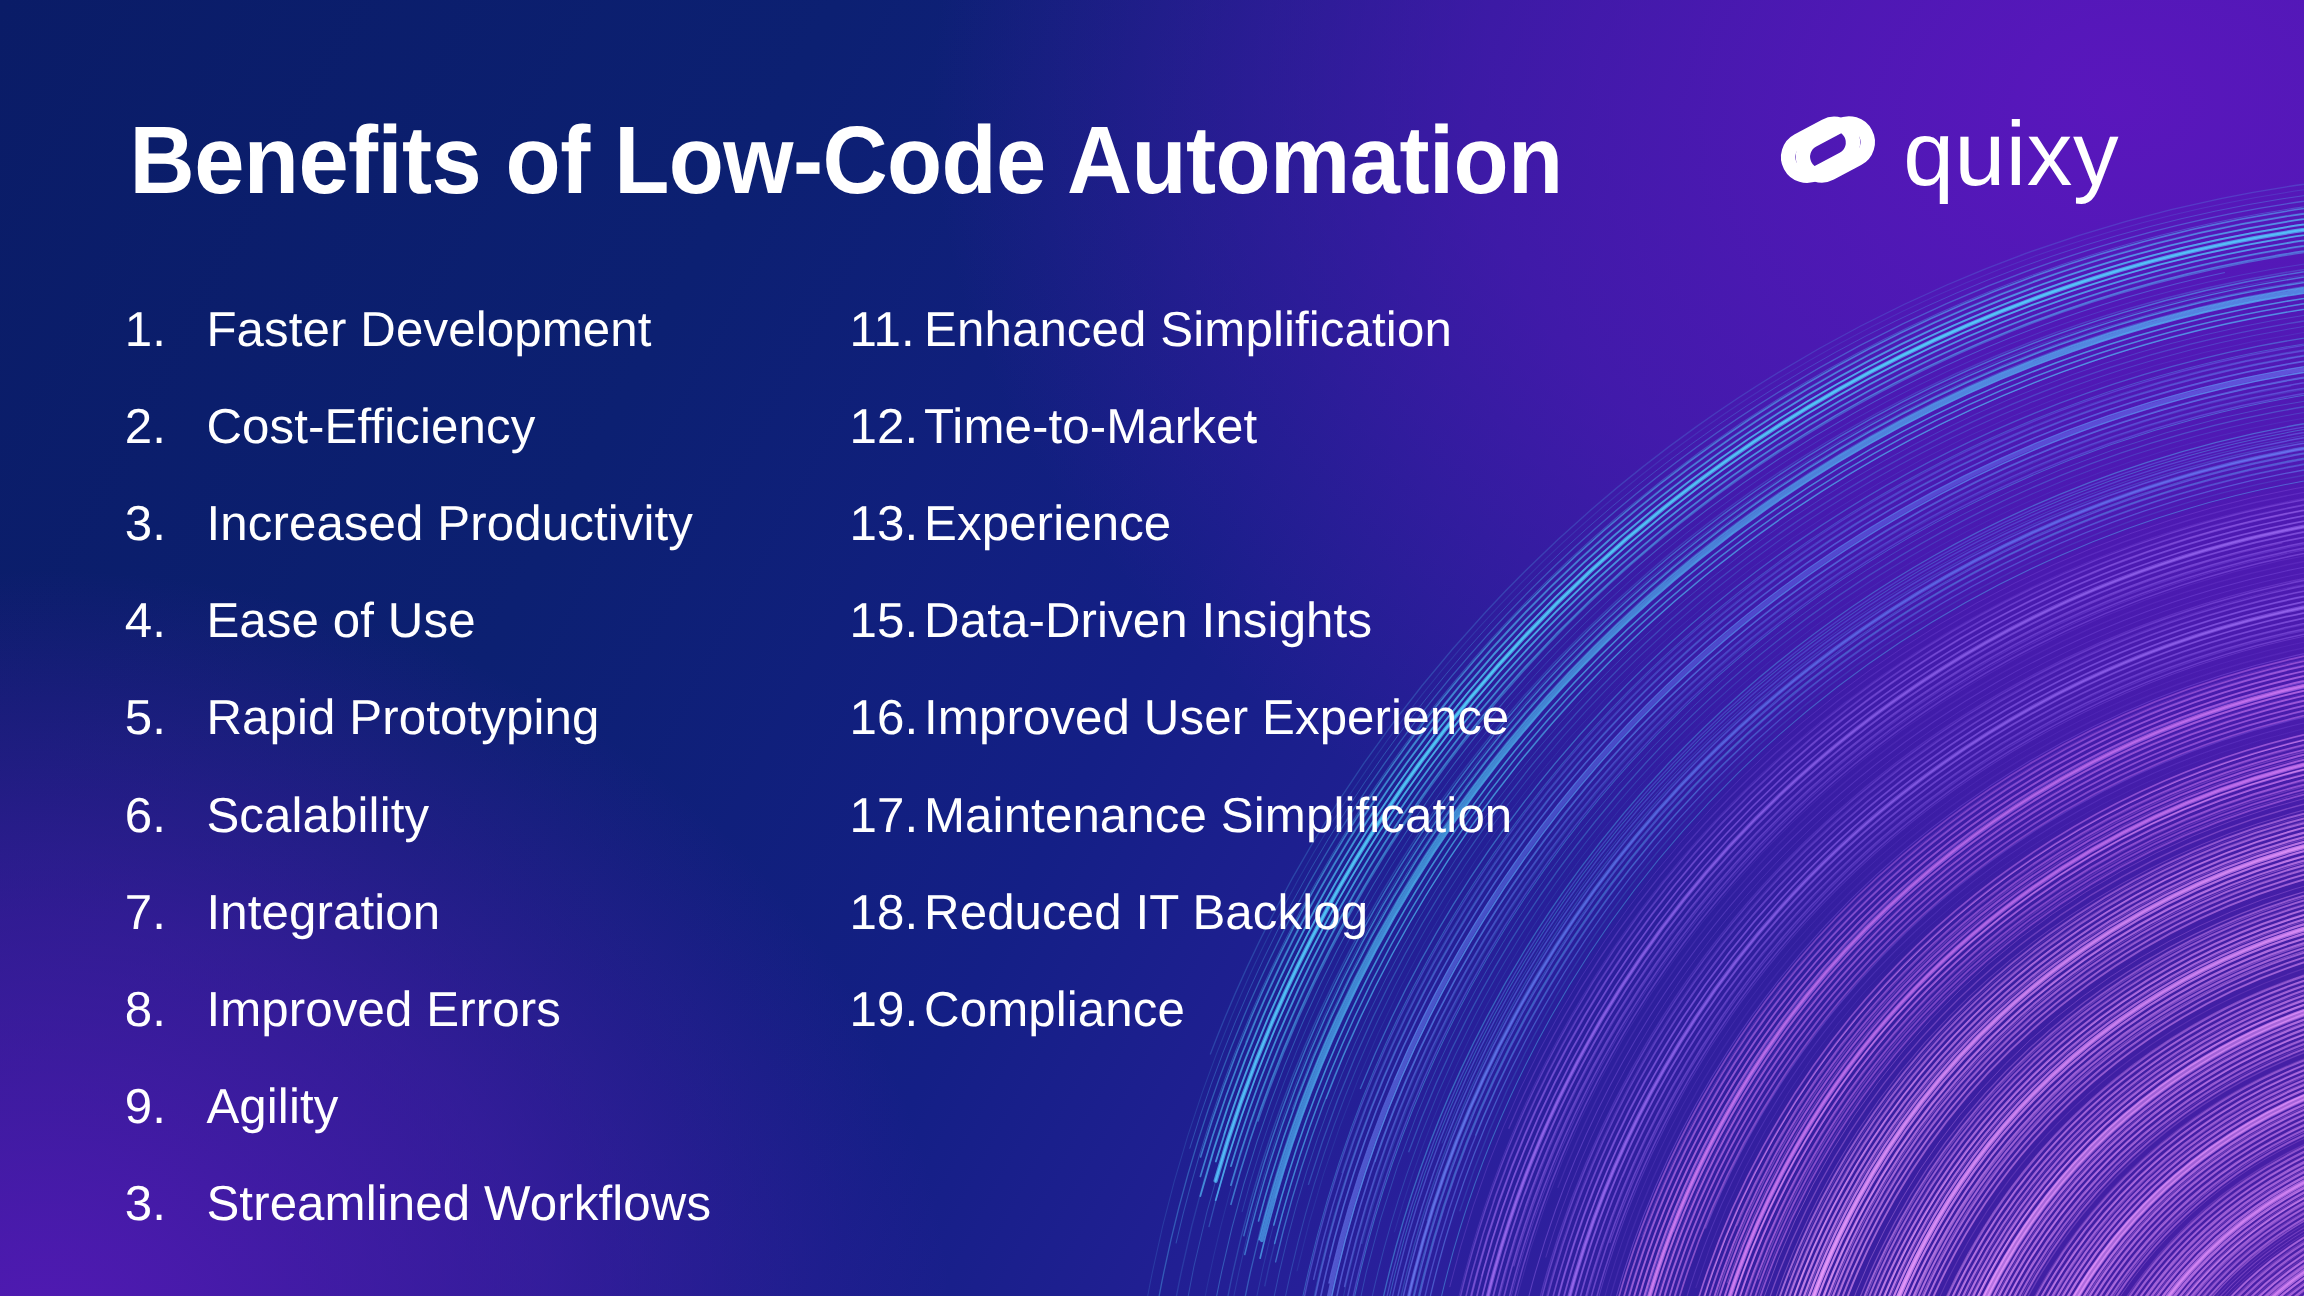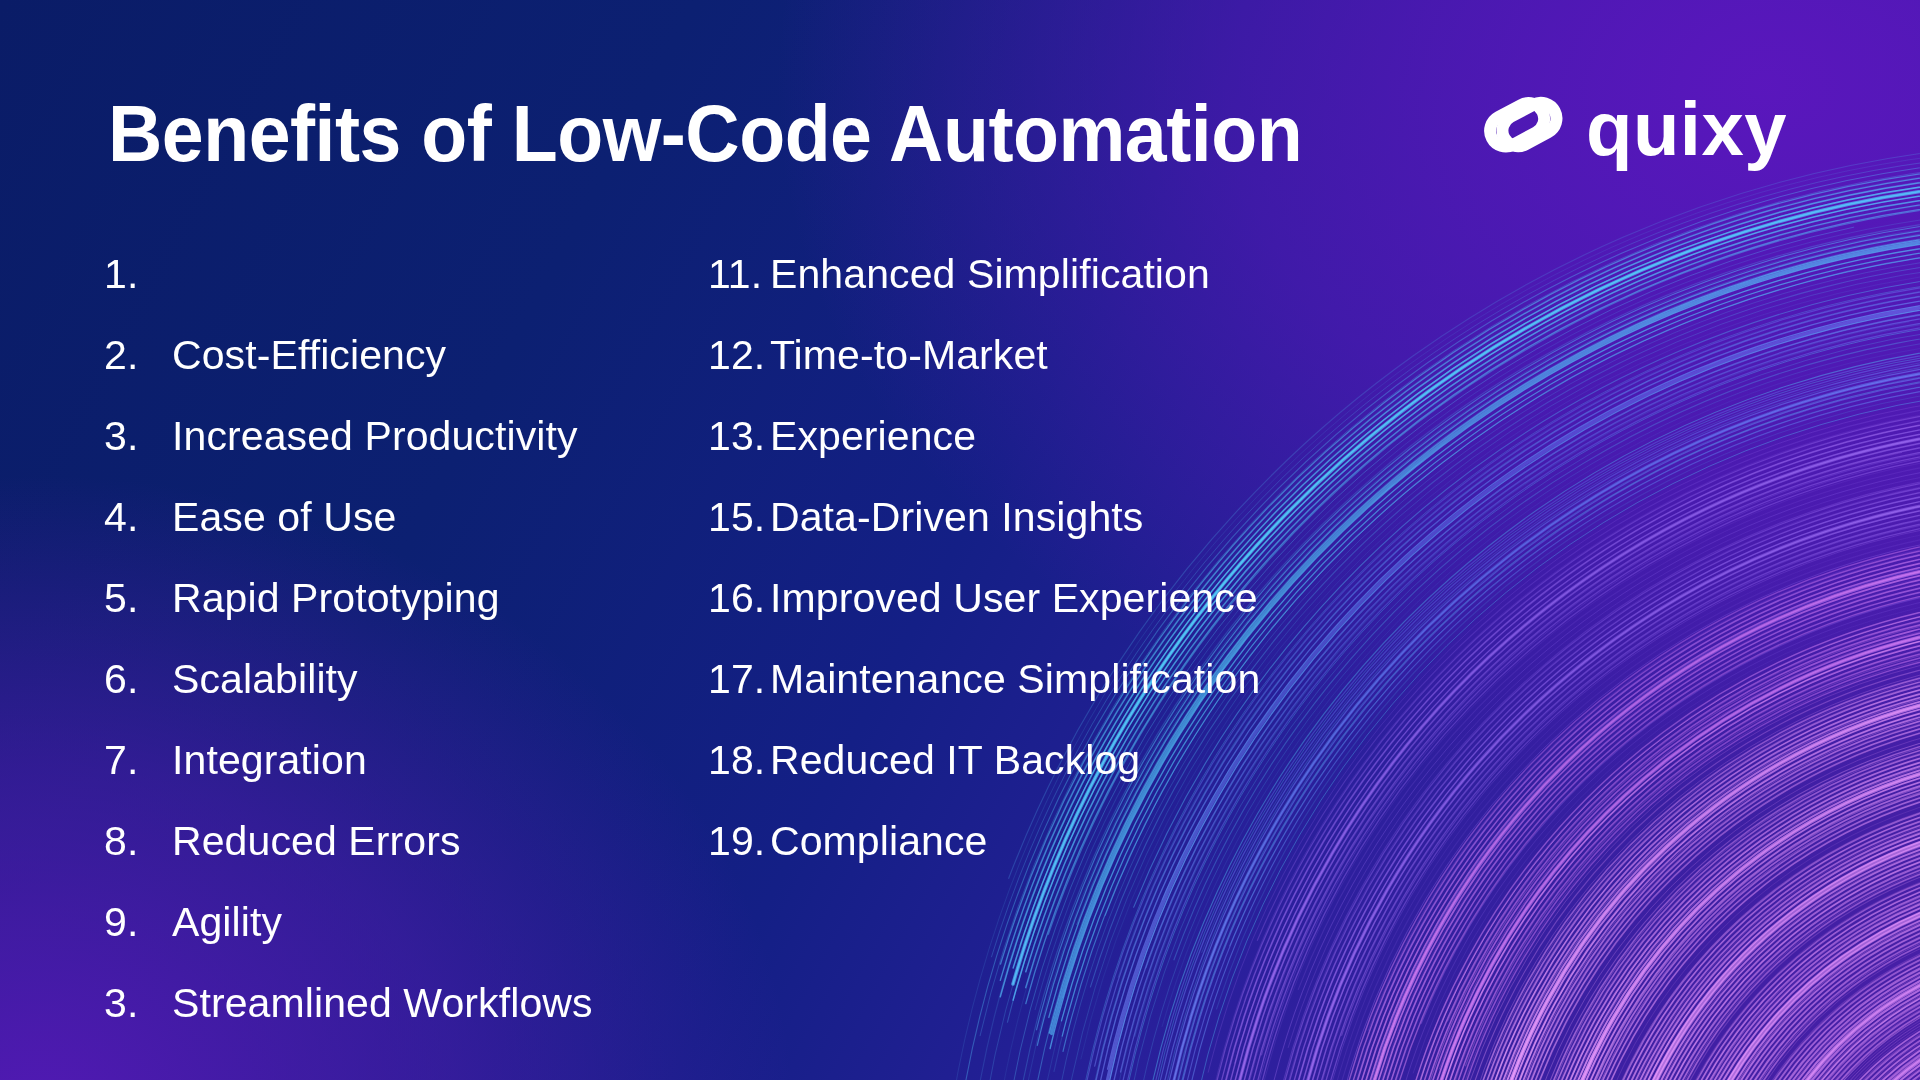--- a/index.html
+++ b/index.html
@@ -70,21 +70,21 @@
   .brand-mark {
     width: 92px;
     height: 60px;
     display: block;
   }
   .brand-name {
     color: #ffffff;
     font-family: "Liberation Sans", sans-serif;
     font-size: 76px;
     line-height: 60px;
-    font-weight: 700;
+    font-weight: 400;
     letter-spacing: 0.5px;
     position: relative;
     top: 4px;
   }
 
   
   .columns {
     position: absolute;
     top: 248px;
     left: 0;
@@ -615,20 +615,21 @@
         </g>
       </svg>
       <span class="brand-name">quixy</span>
     </div>
   </div>
 
   <div class="columns">
     <ol class="list-column left" id="col-left" style="list-style: none; margin: 0px; padding: 0px;">
         <li class="benefit-item">
           <span class="item-number">1.</span>
+          <span class="item-label">Faster Development</span>
         </li>
         <li class="benefit-item">
           <span class="item-number">2.</span>
           <span class="item-label">Cost-Efficiency</span>
         </li>
         <li class="benefit-item">
           <span class="item-number">3.</span>
           <span class="item-label">Increased Productivity</span>
         </li>
         <li class="benefit-item">
@@ -642,21 +643,21 @@
         <li class="benefit-item">
           <span class="item-number">6.</span>
           <span class="item-label">Scalability</span>
         </li>
         <li class="benefit-item">
           <span class="item-number">7.</span>
           <span class="item-label">Integration</span>
         </li>
         <li class="benefit-item">
           <span class="item-number">8.</span>
-          <span class="item-label">Reduced Errors</span>
+          <span class="item-label">Improved Errors</span>
         </li>
         <li class="benefit-item">
           <span class="item-number">9.</span>
           <span class="item-label">Agility</span>
         </li>
         <li class="benefit-item">
           <span class="item-number">3.</span>
           <span class="item-label">Streamlined Workflows</span>
         </li>
       </ol>

